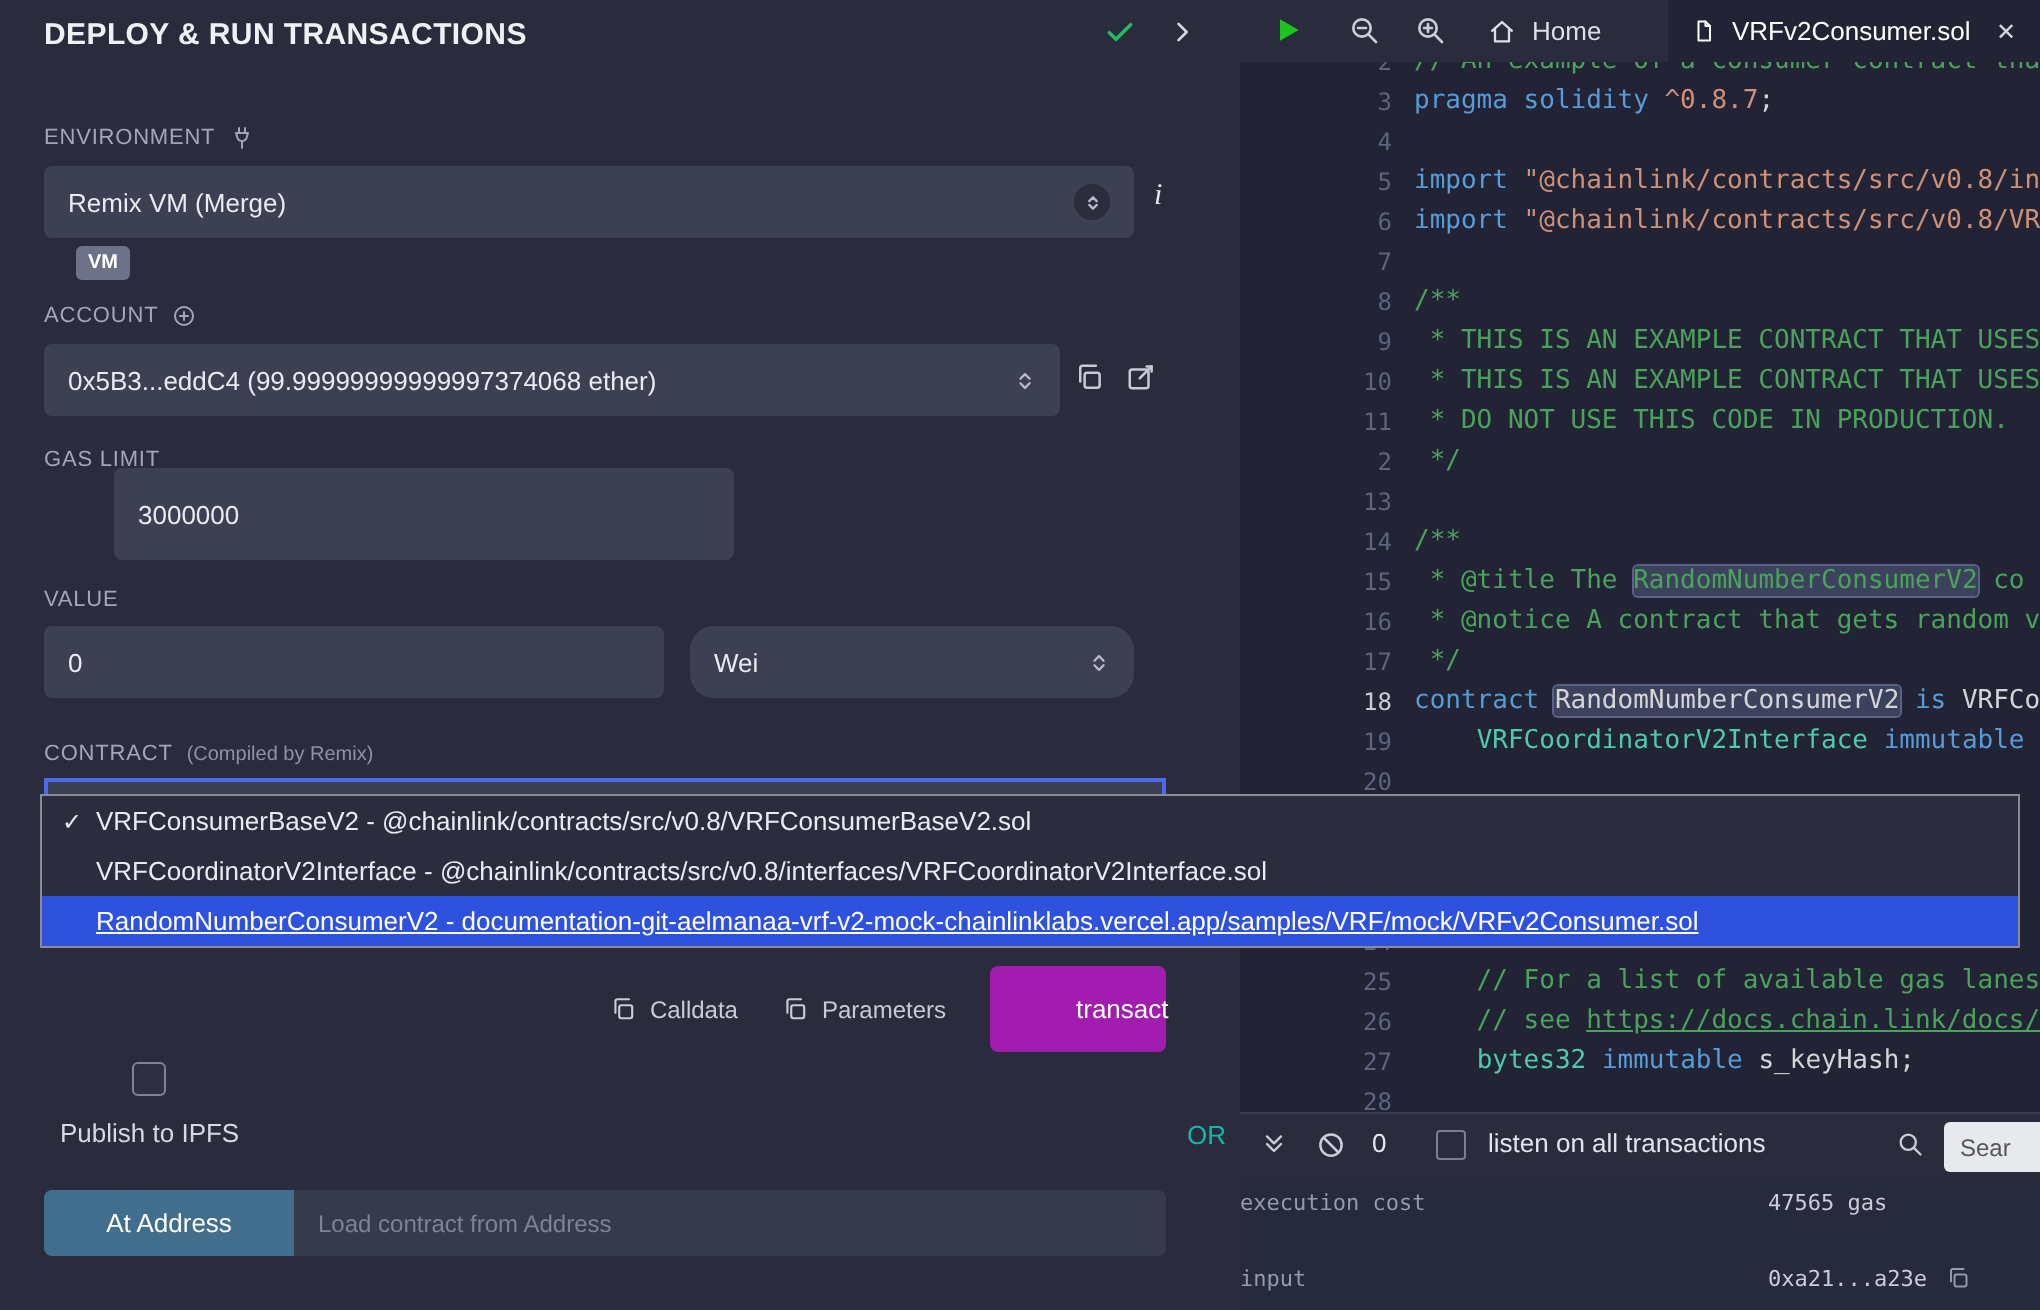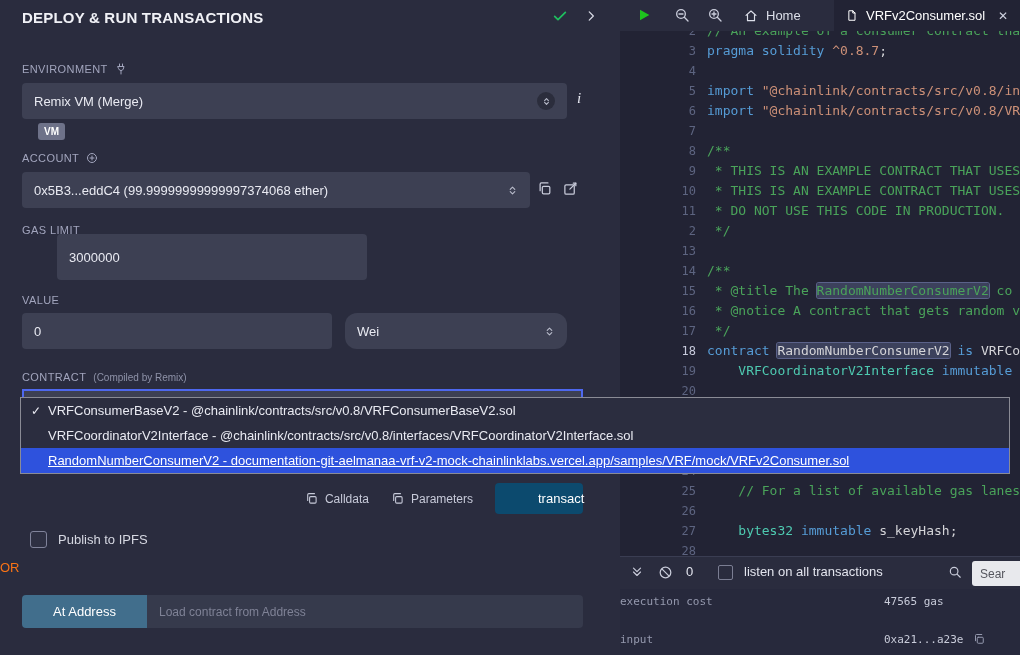--- a/index.html
+++ b/index.html
@@ -24,25 +24,25 @@
   .ic-after-sel{position:absolute;color:#c7cad9;}
   .ic-copy-acct{left:537px;top:181px;}
   .ic-edit-acct{left:563px;top:181px;}
   .inp-gas{left:22px;top:234px;width:310px;height:46px;margin-left:35px;}
   .inp-value{left:22px;top:313px;width:310px;height:36px;}
   .sel-wei{left:345px;top:313px;width:222px;height:36px;border-radius:12px;}
   .caret{margin-left:auto;color:#b9bccb;}
   .focus-line{position:absolute;left:22px;top:389px;width:561px;height:8px;border:2px solid #4e68ef;border-bottom:none;background:#3d4053;box-sizing:border-box;z-index:30;}
   .deploy-actions{position:absolute;left:22px;top:483px;width:561px;display:flex;justify-content:flex-end;align-items:center;gap:22px;}
   .mini-act{display:flex;align-items:center;gap:7px;color:#c7cad9;font-size:12px;cursor:pointer;}
-  .btn-transact{width:88px;height:31px;background:#0c4a6e;border:none;border-radius:4px;color:#fff;font-size:13px;font-family:inherit;cursor:pointer;padding-left:43px;}
-  .publish-row{position:absolute;left:30px;top:531px;display:flex;align-items:center;gap:11px;}
+  .btn-transact{width:88px;height:43px;background:#a21caf;border:none;border-radius:4px;color:#fff;font-size:13px;font-family:inherit;cursor:pointer;padding-left:43px;}
+  .publish-row{position:absolute;left:30px;top:531px;display:flex;align-items:center;gap:11px;flex-direction:column;}
   .chk{width:17px;height:17px;border:1px solid #80839a;border-radius:3px;background:#2e3042;box-sizing:border-box;}
   .publish-lbl{font-size:13px;color:#d6d8e2;}
-  .or-lbl{position:absolute;left:0;top:560px;width:613px;text-align:left;color:#f97316;font-size:13px;}
+  .or-lbl{position:absolute;left:0;top:560px;width:613px;text-align:right;color:#14b8a6;font-size:13px;}
   .btn-ataddr{position:absolute;left:22px;top:595px;width:125px;height:33px;background:#416e8c;border:none;border-radius:4px 0 0 4px;color:#fff;font-size:13px;font-family:inherit;cursor:pointer;}
   .inp-ataddr{position:absolute;left:147px;top:595px;width:436px;height:33px;background:#363a4c;border:none;border-radius:0 4px 4px 0;color:#e9eaf2;font-size:12px;padding:13px 12px;box-sizing:border-box;font-family:inherit;}
   .inp-ataddr::placeholder{color:#7f8296;}
 
   
   .right{position:absolute;left:620px;top:0;width:400px;height:655px;background:#222334;}
   .tabbar{position:absolute;left:0;top:0;width:100%;height:31px;background:#2a2c3e;}
   .tb-ic{position:absolute;top:7px;color:#c9ccda;}
   .ic-play{left:16px;top:7px;color:#1ec41e;}
   .ic-zoomout{left:54px;}
@@ -349,20 +349,21 @@
         <div class="code-line">
           <span class="gutter-num">24</span>
           <span class="code-text"></span>
         </div>
         <div class="code-line">
           <span class="gutter-num">25</span>
           <span class="code-text"><span class="tok-com">    // For a list of available gas lanes,</span></span>
         </div>
         <div class="code-line">
           <span class="gutter-num">26</span>
+          <span class="code-text"><span class="tok-com">    // see </span><span class="tok-com tok-link">https://docs.chain.link/docs/</span></span>
         </div>
         <div class="code-line">
           <span class="gutter-num">27</span>
           <span class="code-text"><span class="tok-plain">    </span><span class="tok-type">bytes32</span><span class="tok-plain"> </span><span class="tok-kw">immutable</span><span class="tok-plain"> s_keyHash;</span></span>
         </div>
         <div class="code-line">
           <span class="gutter-num">28</span>
           <span class="code-text"></span>
         </div>
       </div>

